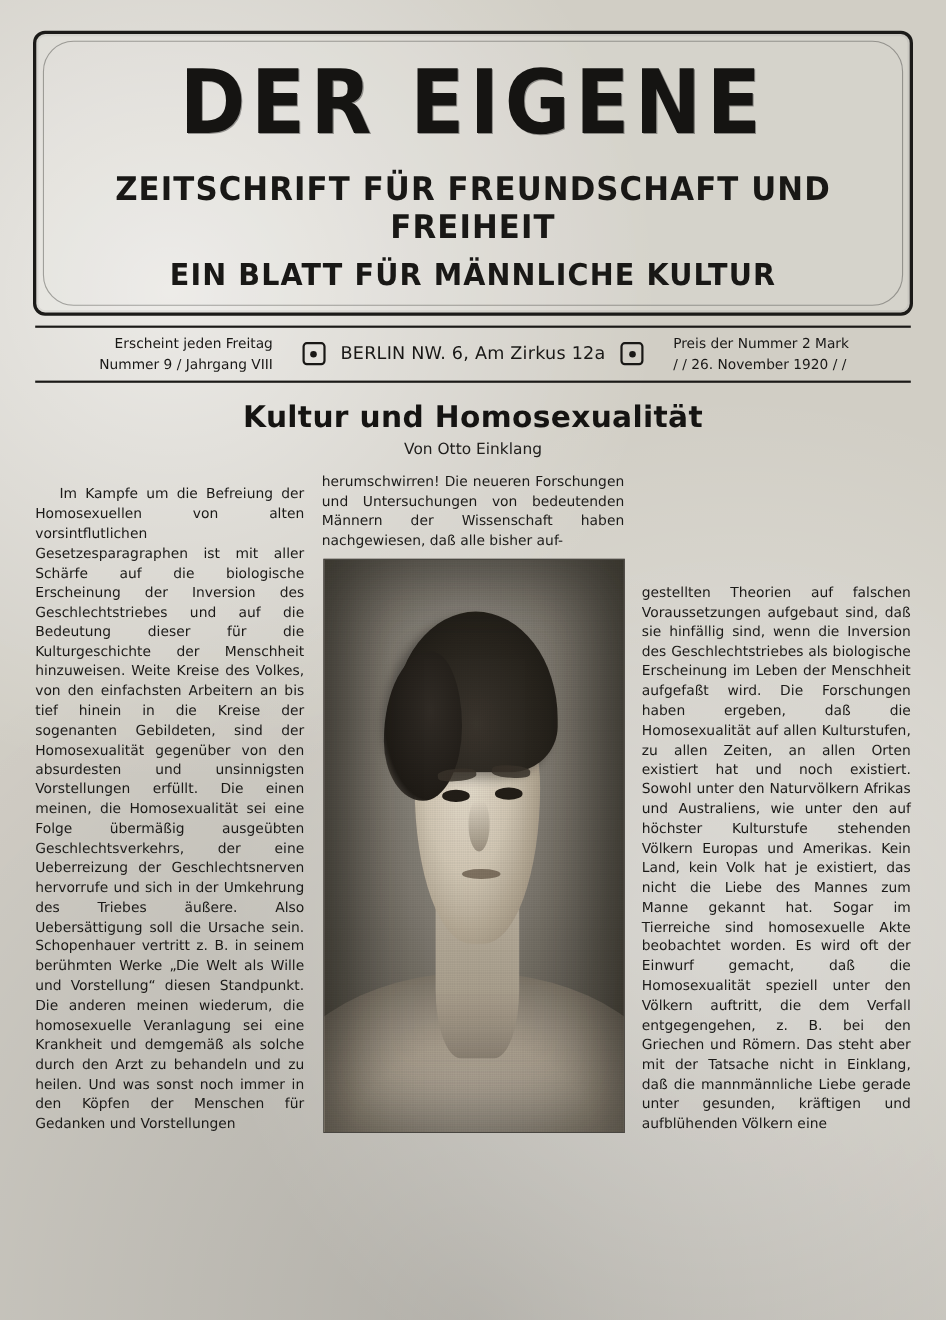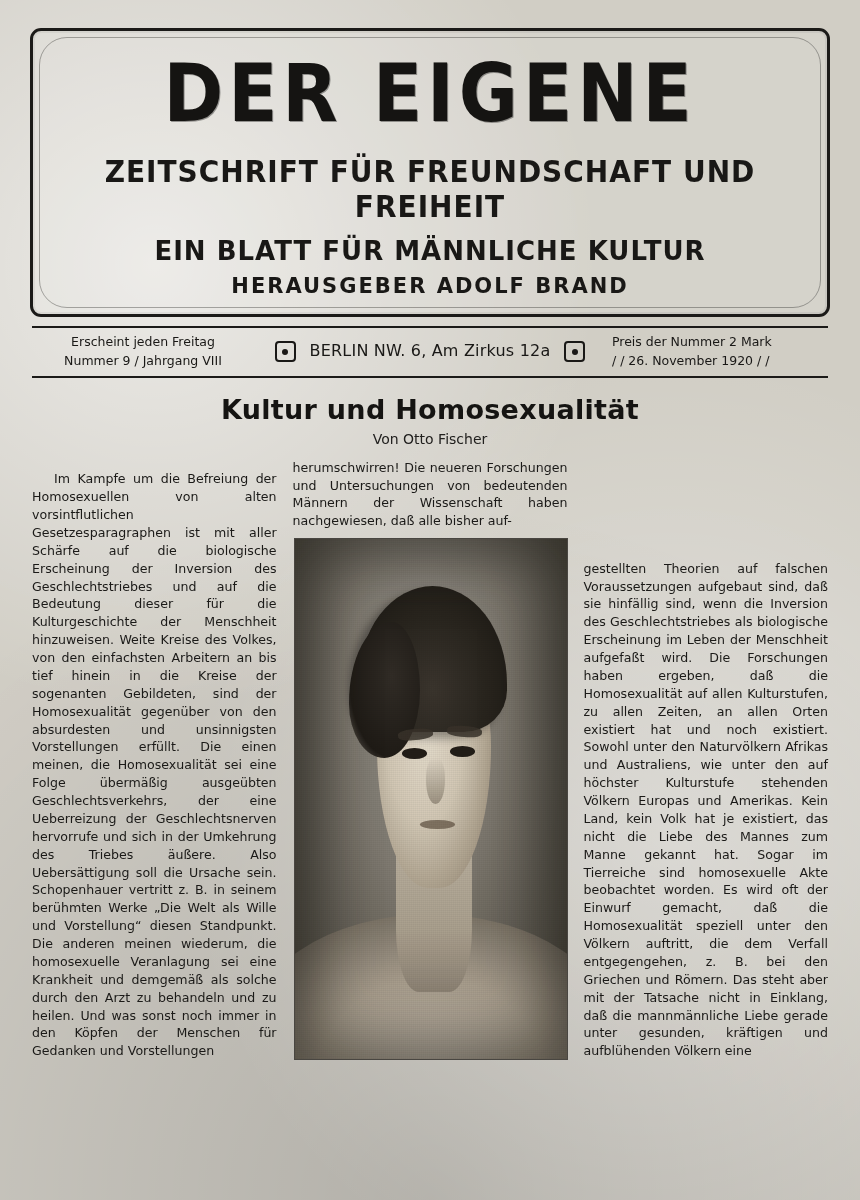--- a/index.html
+++ b/index.html
@@ -95,21 +95,21 @@
     border-bottom: 2px solid #1d1c1a;
     padding: 5px 6px 6px 6px;
     display: flex;
     align-items: center;
     justify-content: space-between;
     font-family: "DejaVu Sans", sans-serif;
     font-size: 12.5px;
     color: #1b1a18;
   }
   .imprint .col { line-height: 1.45; }
-  .imprint .left { text-align: center; width: 210px; }
+  .imprint .left { text-align: right; width: 210px; }
   .imprint .right { width: 210px; }
   .imprint .center {
     flex: 1;
     display: flex;
     align-items: flex-start;
     justify-content: center;
     gap: 14px;
     font-size: 16px;
     letter-spacing: 0.2px;
   }
@@ -311,21 +311,20 @@
 </style>
 </head>
 <body>
 
 <div class="page">
 
   <div class="masthead">
     <div class="title-main">DER EIGENE</div>
     <div class="title-sub1">ZEITSCHRIFT FÜR FREUNDSCHAFT UND FREIHEIT</div>
     <div class="title-sub2">EIN BLATT FÜR MÄNNLICHE KULTUR</div>
-    <div class="title-editor">HERAUSGEBER  ADOLF BRAND</div>
   </div>
 
   <div class="imprint">
     <div class="col left">
       <div>Erscheint jeden Freitag</div>
       <div>Nummer 9  /  Jahrgang VIII</div>
     </div>
     <div class="center">
       <span class="orn">
           <i></i>
@@ -336,21 +335,21 @@
         </span>
     </div>
     <div class="col right">
       <div>Preis der Nummer 2 Mark</div>
       <div>/ /   26. November 1920   / /</div>
     </div>
   </div>
 
   <div class="article">
     <div class="art-title">Kultur und Homosexualität</div>
-    <div class="art-byline">Von Otto Fischer</div>
+    <div class="art-byline">Von Otto Einklang</div>
 
     <div class="cols">
 
       <div class="col-text">
         <p class="indent">Im Kampfe um die Befreiung der Homosexuellen von alten vorsintflutlichen Gesetzesparagraphen ist mit aller Schärfe auf die biologische Erscheinung der Inversion des Geschlechtstriebes und auf die Bedeutung dieser für die Kulturgeschichte der Menschheit hinzuweisen. Weite Kreise des Volkes, von den einfachsten Arbeitern an bis tief hinein in die Kreise der sogenanten Gebildeten, sind der Homosexualität gegenüber von den absurdesten und unsinnigsten Vorstellungen erfüllt. Die einen meinen, die Homosexualität sei eine Folge übermäßig ausgeübten Geschlechtsverkehrs, der eine Ueberreizung der Geschlechtsnerven hervorrufe und sich in der Umkehrung des Triebes äußere. Also Uebersättigung soll die Ursache sein. Schopenhauer vertritt z. B. in seinem berühmten Werke „Die Welt als Wille und Vorstellung“ diesen Standpunkt. Die anderen meinen wiederum, die homosexuelle Veranlagung sei eine Krankheit und demgemäß als solche durch den Arzt zu behandeln und zu heilen. Und was sonst noch immer in den Köpfen der Menschen für Gedanken und Vorstellungen</p>
       </div>
 
       <div class="col-mid">
         <div class="mid-lead">herumschwirren! Die neueren Forschungen und Untersuchungen von bedeutenden Männern der Wissenschaft haben nachgewiesen, daß alle bisher auf-</div>
 

